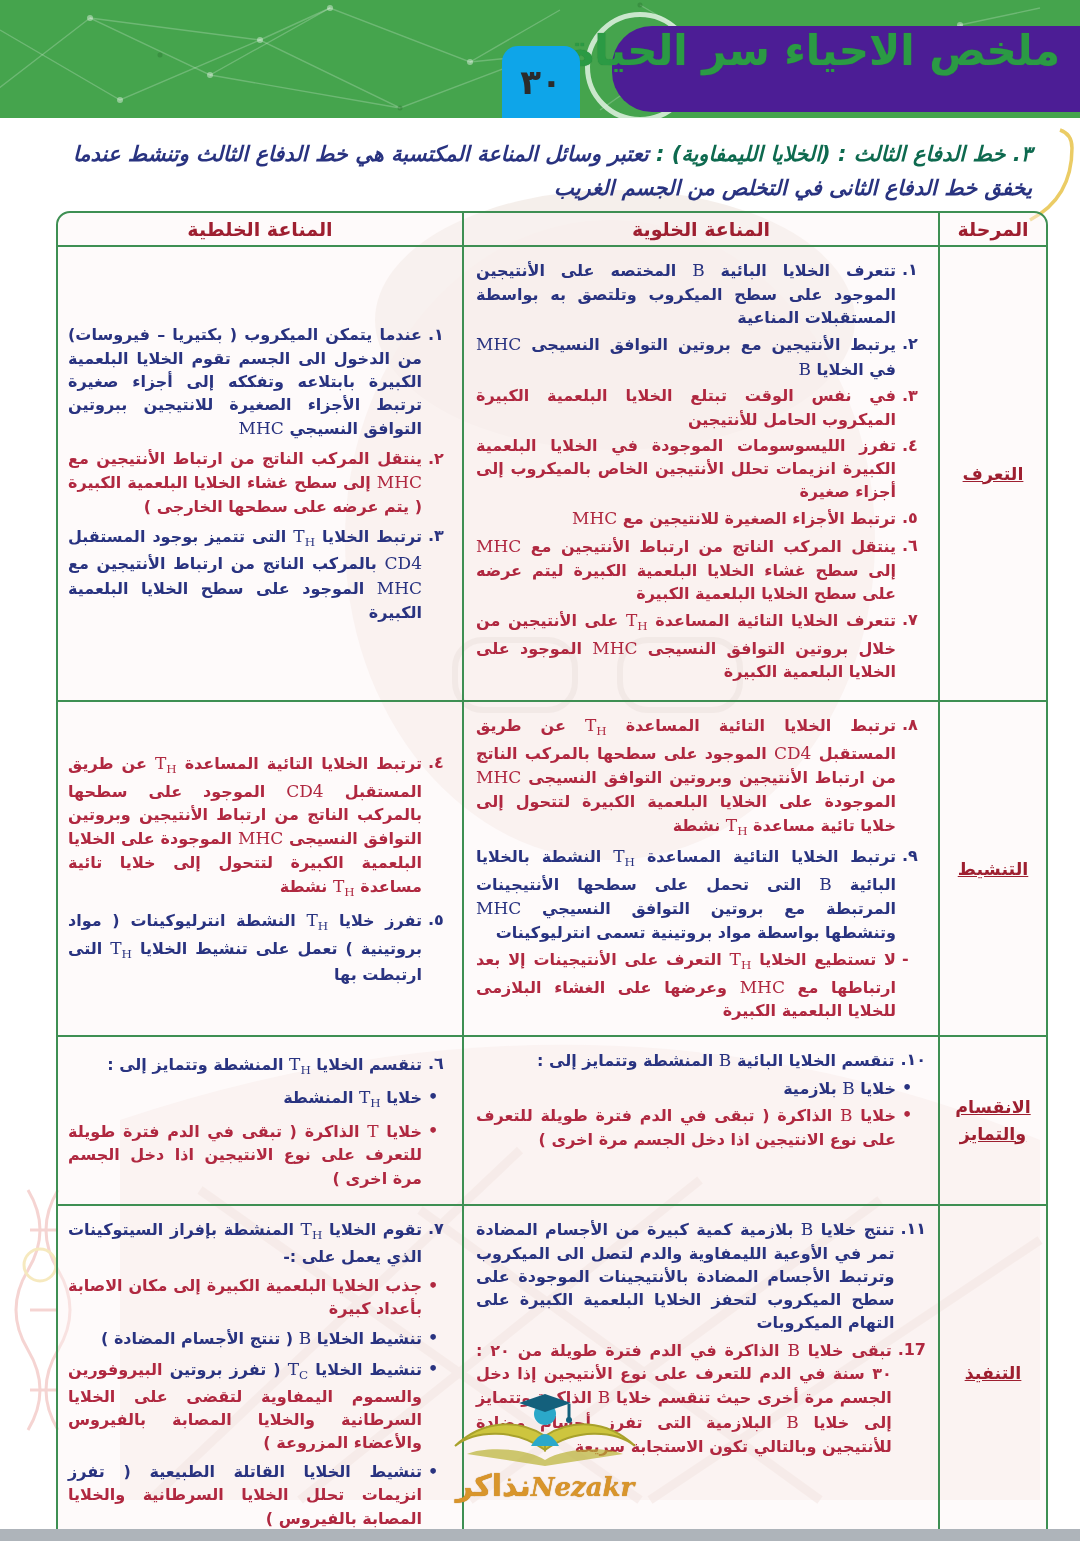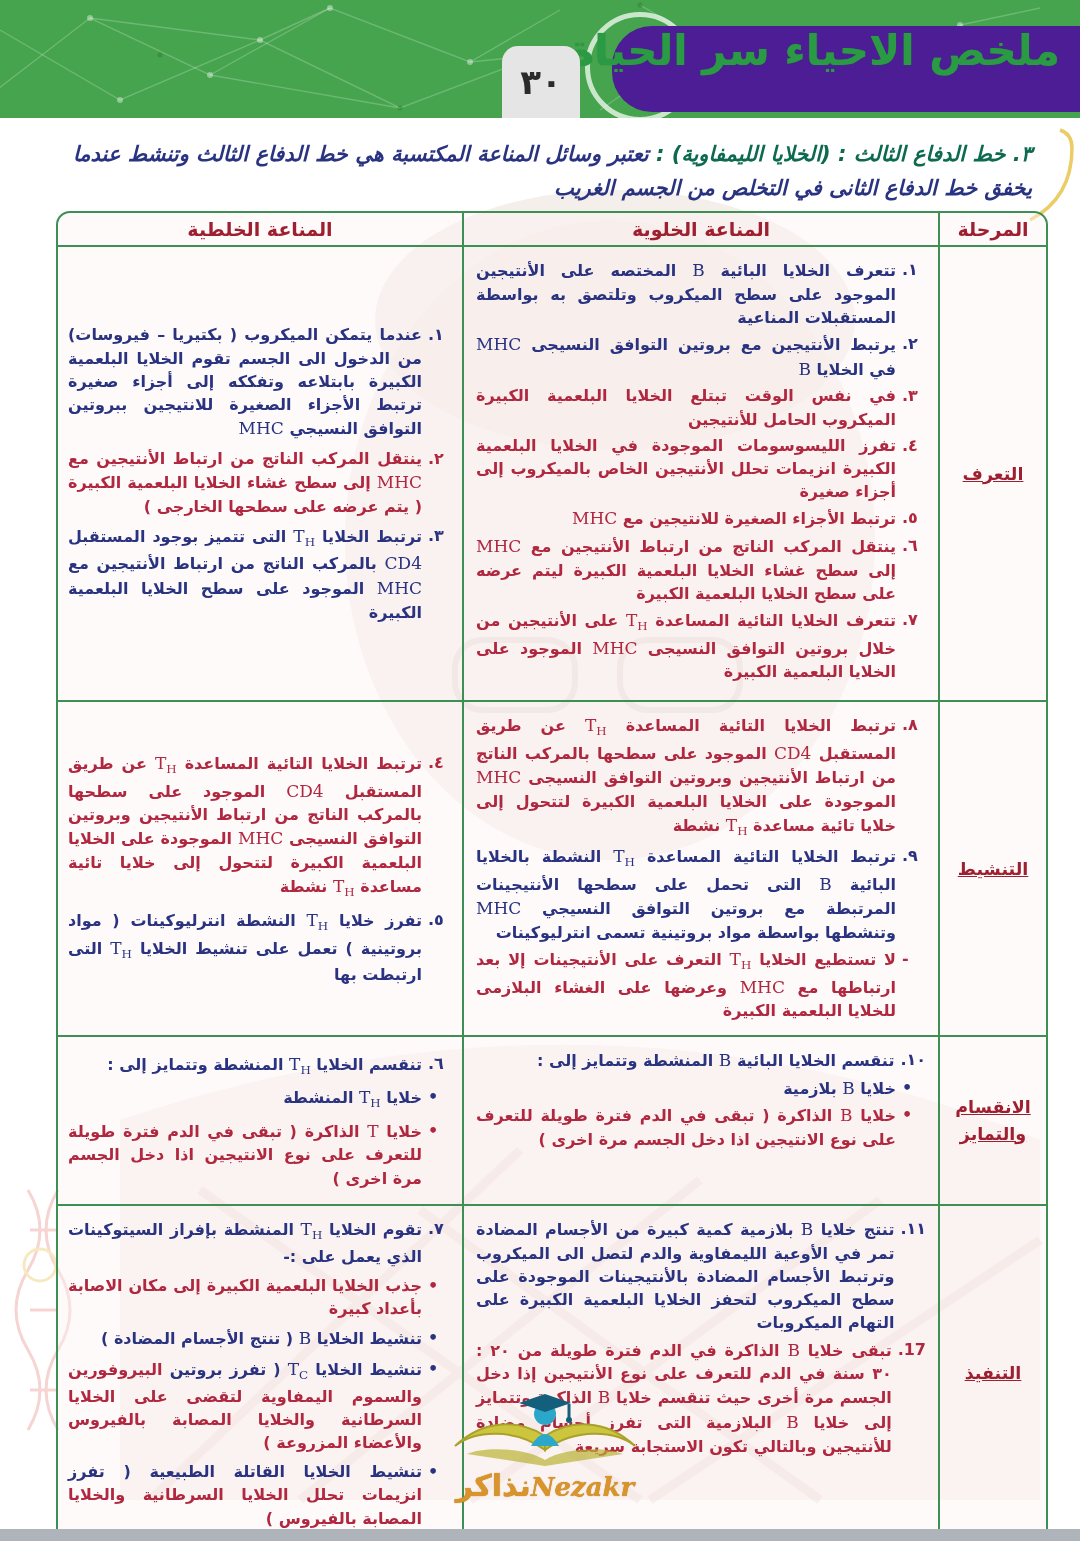--- a/index.html
+++ b/index.html
@@ -13,21 +13,21 @@
   
   .header{position:absolute;top:0;left:0;right:0;height:118px;background:var(--hdr-green);overflow:hidden;}
   .header svg.net{position:absolute;inset:0;}
   .ring{position:absolute;left:585px;top:12px;width:100px;height:100px;border:5px solid rgba(235,248,236,.8);
         border-radius:50%;z-index:1;}
   .band{position:absolute;top:26px;left:612px;right:0;height:86px;background:#4c1d95;
         border-radius:40px 0 0 40px;z-index:2;display:flex;align-items:flex-start;justify-content:flex-start;
         padding:0 20px 0 0;box-sizing:border-box;}
   .band .title{font-size:42px;font-weight:700;color:var(--title-green);white-space:nowrap;
         text-shadow:0 0 1px #1f7f35;}
-  .page-tab{position:absolute;top:46px;left:502px;width:78px;height:72px;background:#e5e5e5;
+  .page-tab{position:absolute;top:46px;left:502px;width:78px;height:72px;background:#0ea5e9;
         border-radius:16px 16px 0 0;z-index:2;display:flex;align-items:center;justify-content:center;
         font-size:34px;font-weight:700;color:#2b2b2b;}
   
   .wm{position:absolute;inset:0;z-index:0;pointer-events:none;}
   .corner-arc{position:absolute;z-index:1;pointer-events:none;}
   
   .intro{position:relative;z-index:2;margin:16px 48px 6px 60px;font-weight:700;
          font-size:21px;line-height:1.6;text-align:right;font-style:italic;}
   .intro .lead{color:var(--teal);}
   .intro .body{color:var(--blue);}

